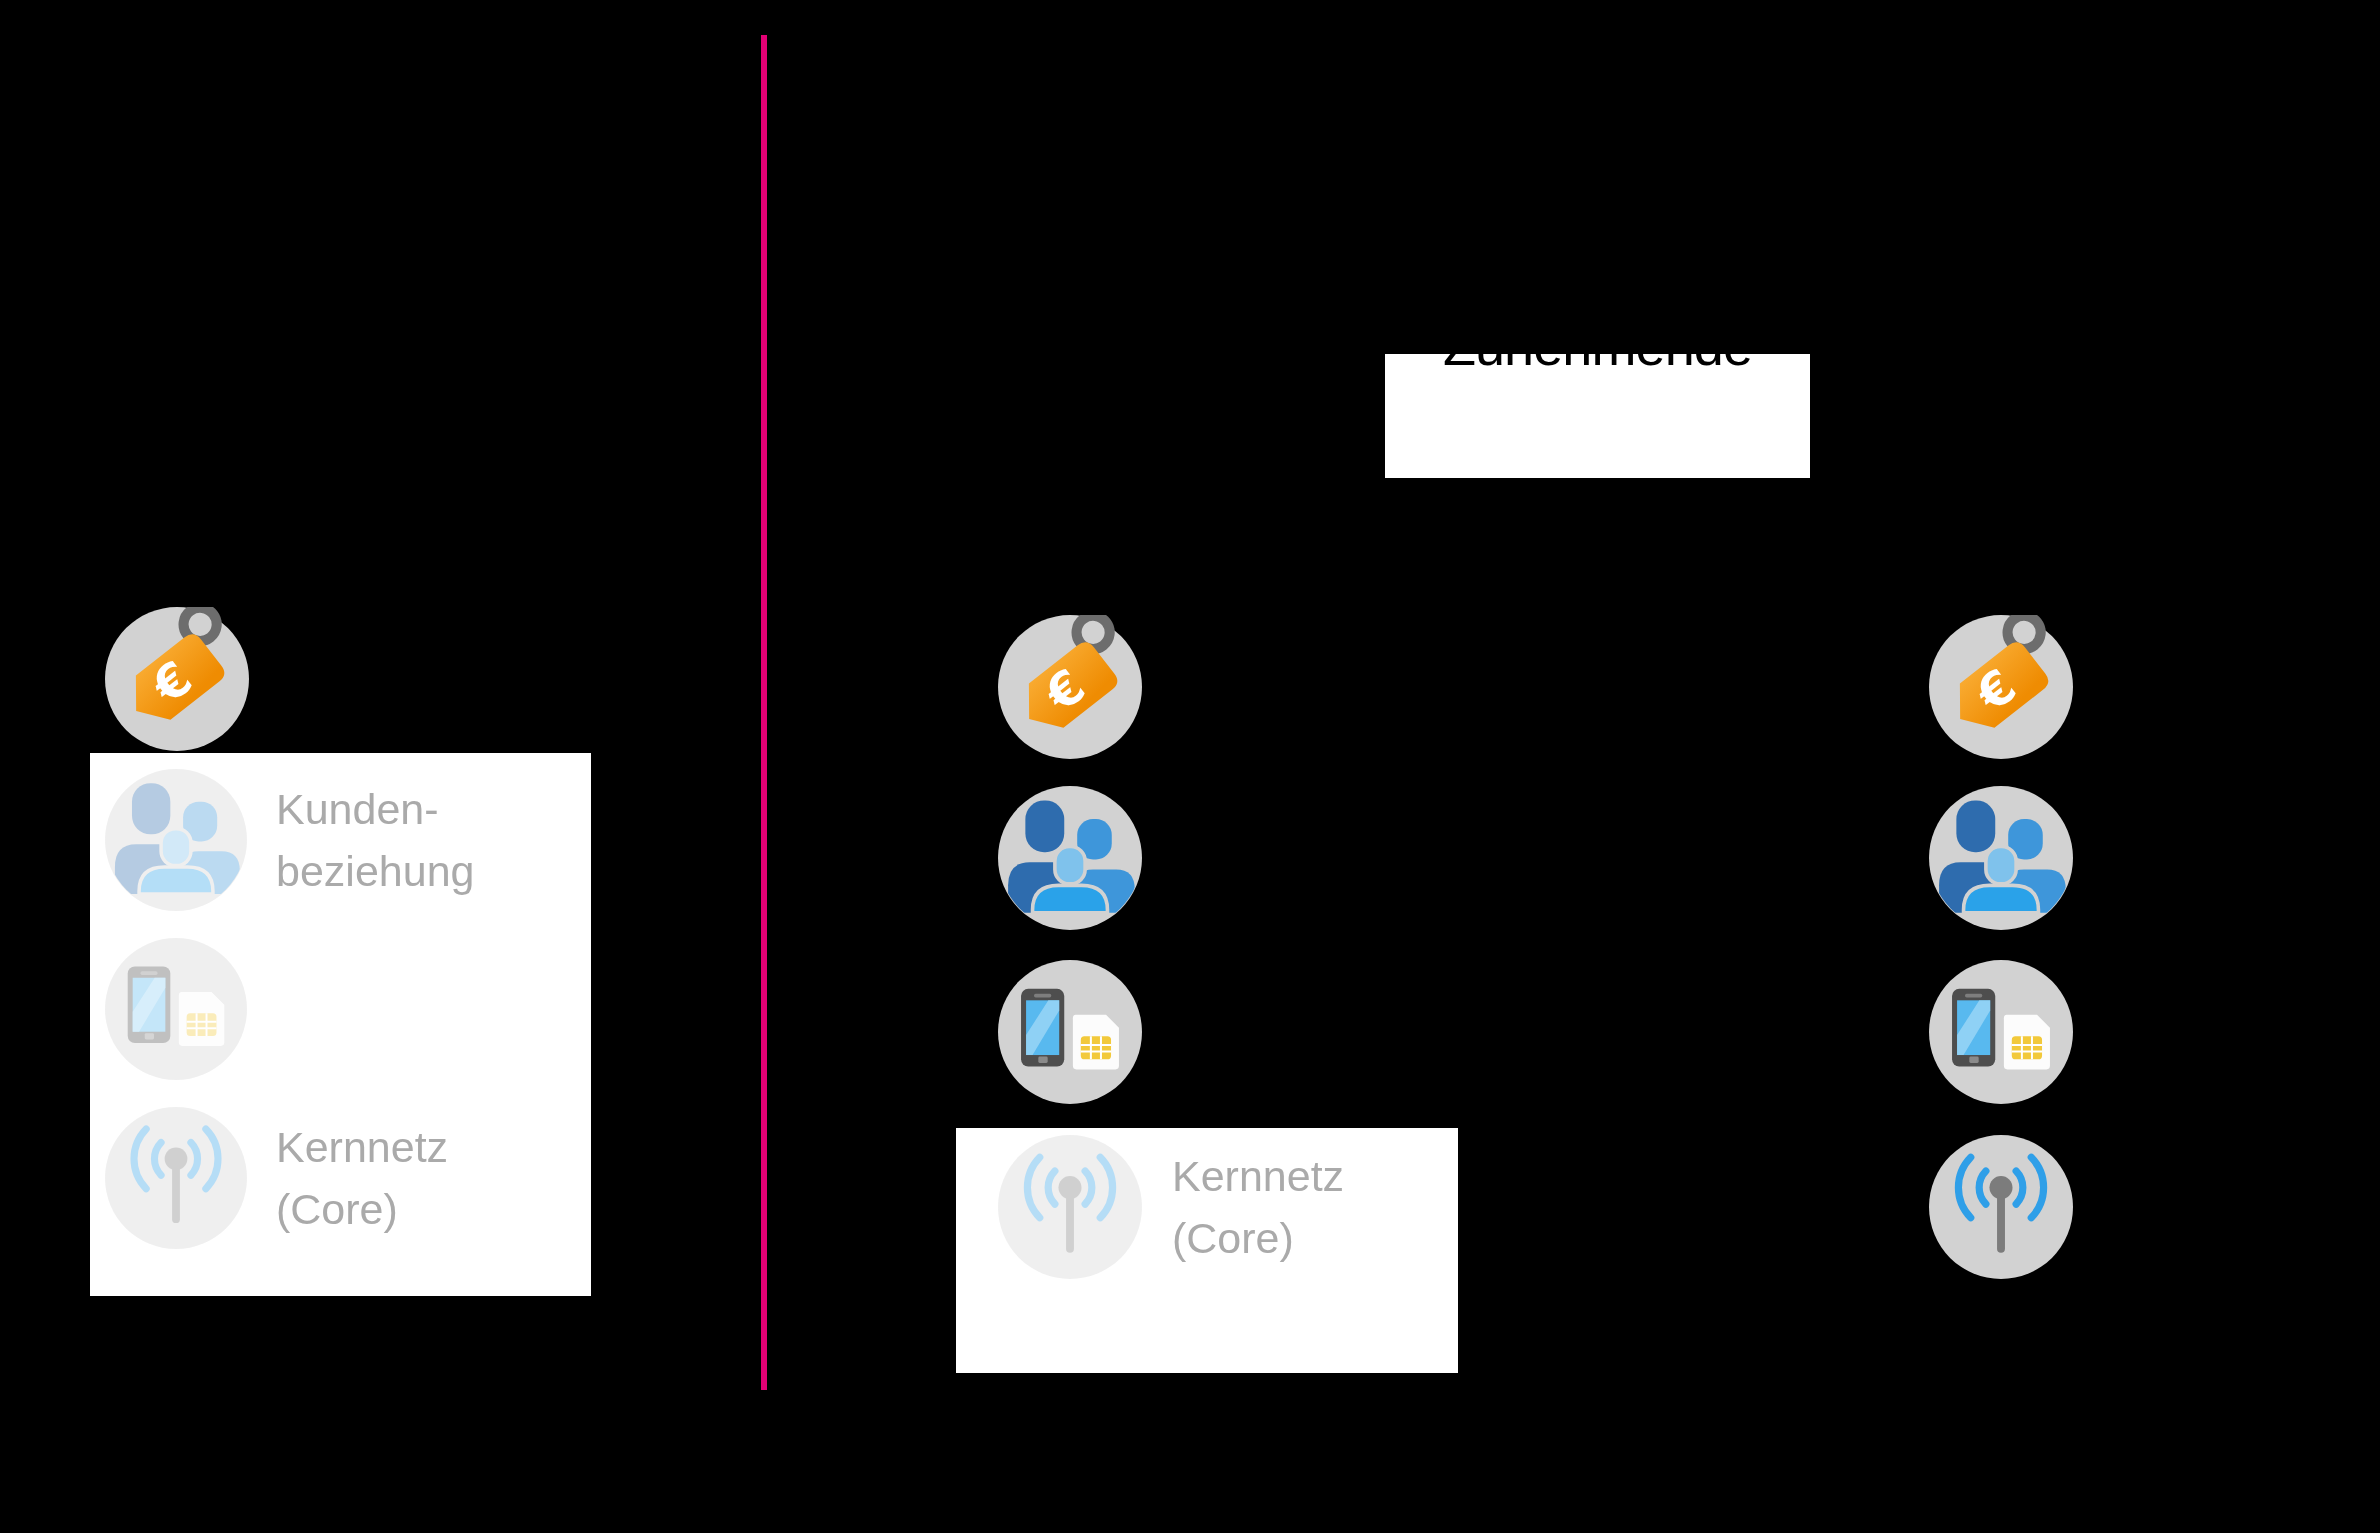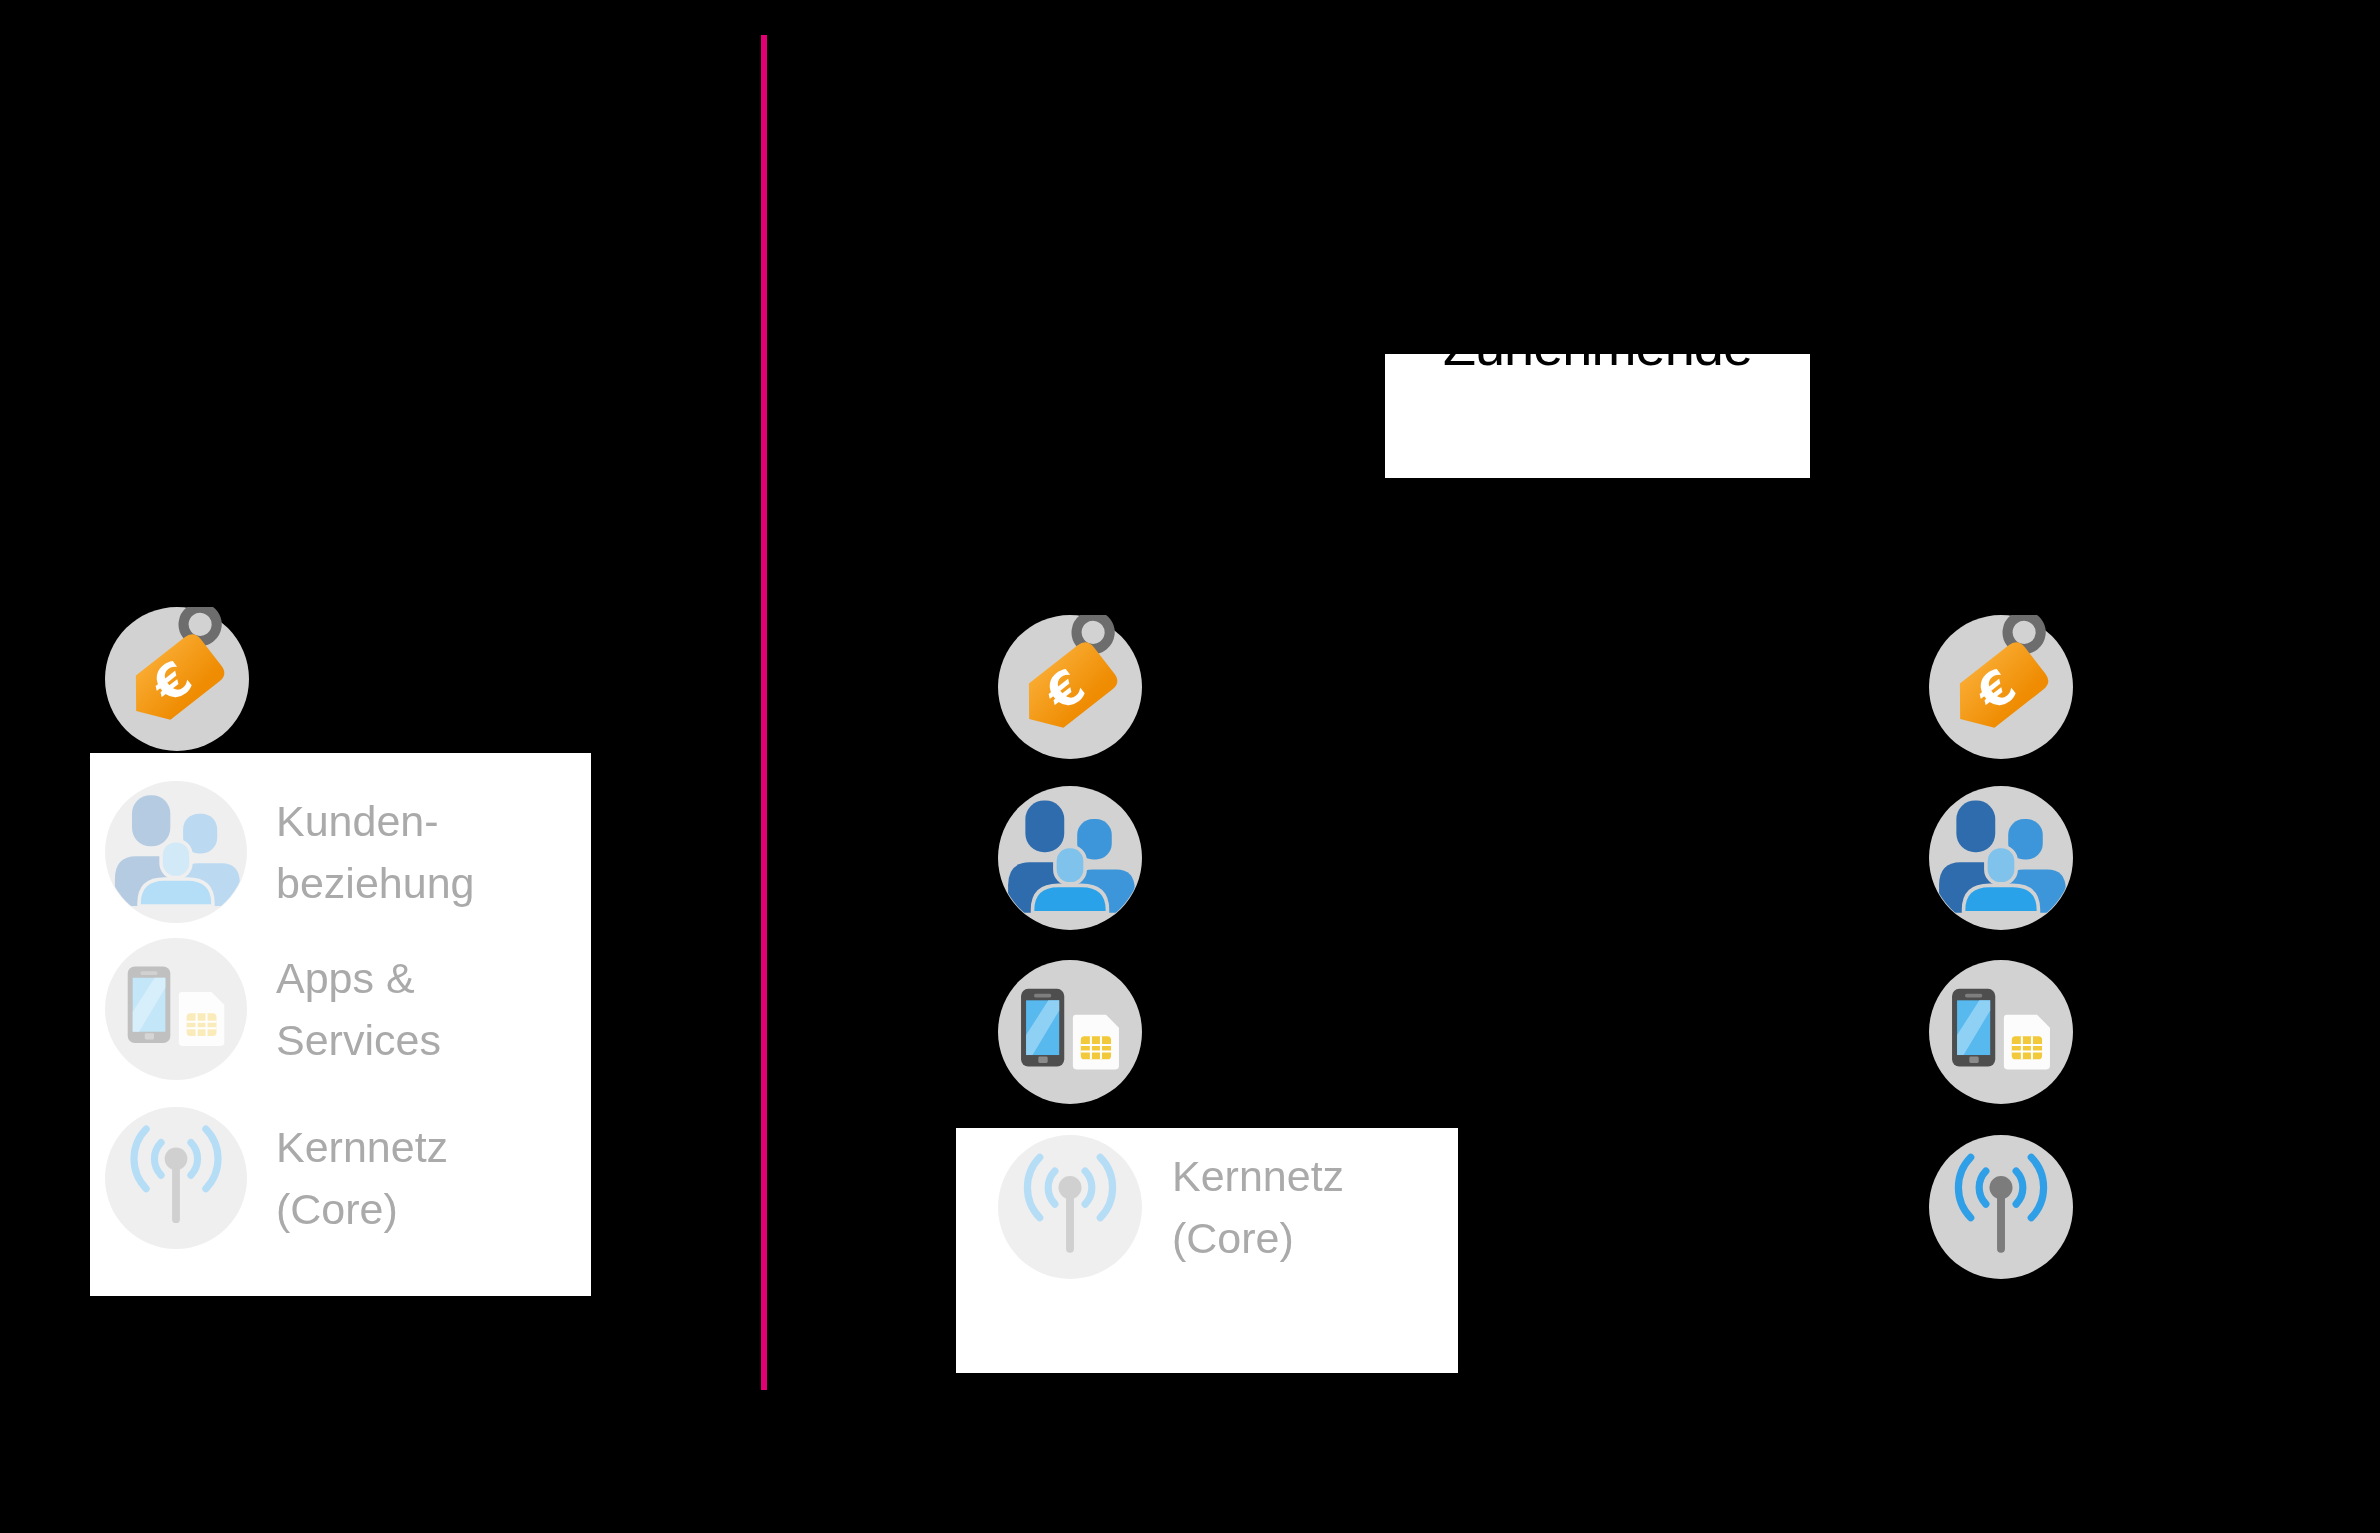--- a/index.html
+++ b/index.html
@@ -128,41 +128,37 @@
 
   <div class="divider"></div>
 
   <div class="icon" style="left:105px; top:607px;">
     <svg viewBox="0 0 100 100">
         <use href="#sym-tag"></use>
       </svg>
   </div>
 
   <div class="card" style="left:90px; top:753px; width:501px; height:543px;">
-    <div class="row" style="left:15px; top:28px;">
+    <div class="row" style="left:15px; top:16px;">
       <div class="icon-inline faded">
         <svg viewBox="0 0 100 100">
             <use href="#sym-people"></use>
           </svg>
       </div>
       <div class="label">
         <span>Kunden-</span>
         <span>beziehung</span>
       </div>
     </div>
     <div class="row" style="left:15px; top:185px;">
       <div class="icon-inline faded">
         <svg viewBox="0 0 100 100">
             <use href="#sym-phone"></use>
           </svg>
       </div>
-      <div class="label">
-        <span>Apps &amp;</span>
-        <span>Services</span>
-      </div>
     </div>
     <div class="row" style="left:15px; top:354px;">
       <div class="icon-inline faded">
         <svg viewBox="0 0 100 100">
             <use href="#sym-antenna"></use>
           </svg>
       </div>
       <div class="label">
         <span>Kernnetz</span>
         <span>(Core)</span>

